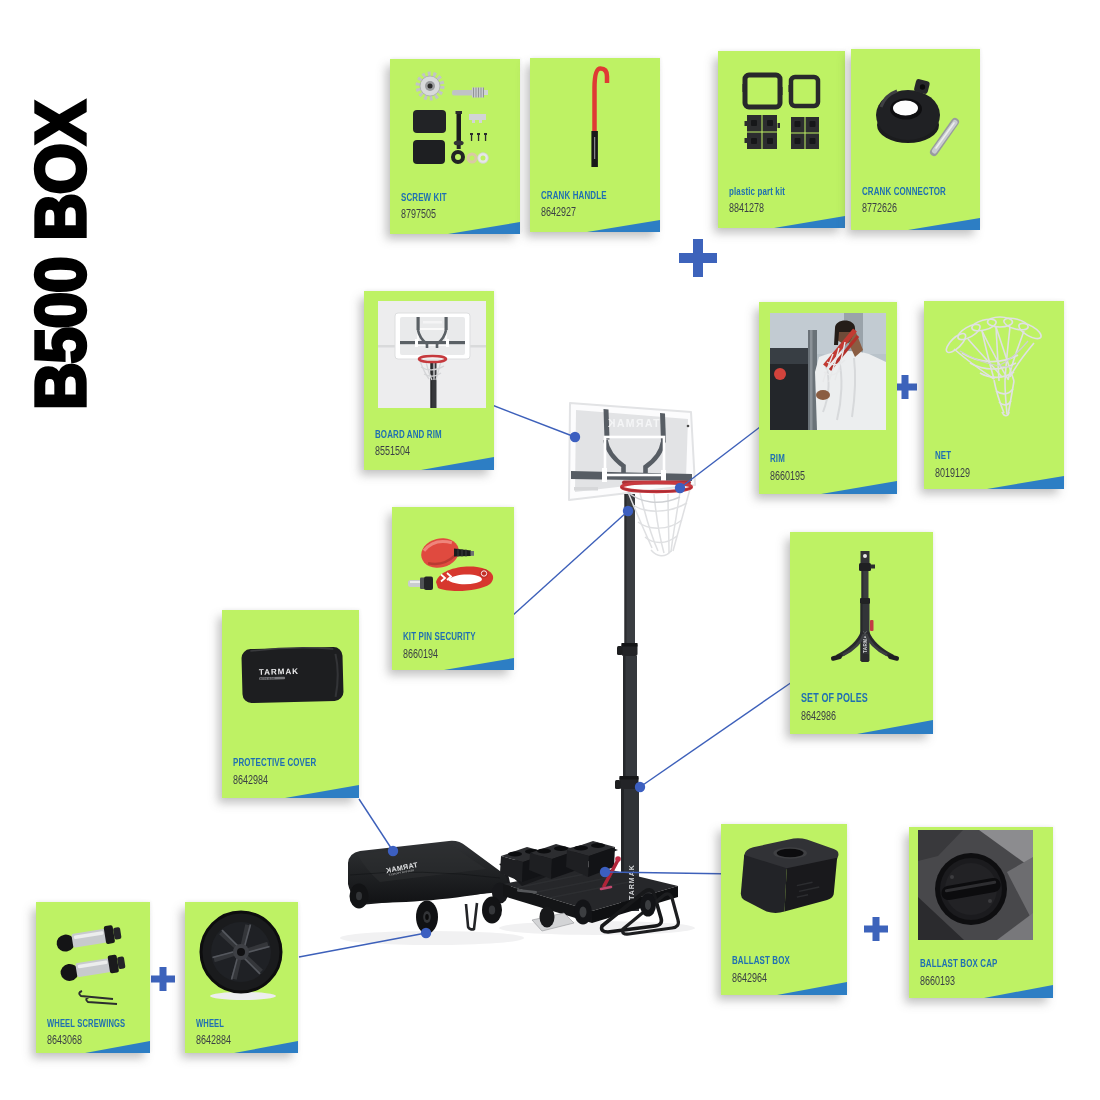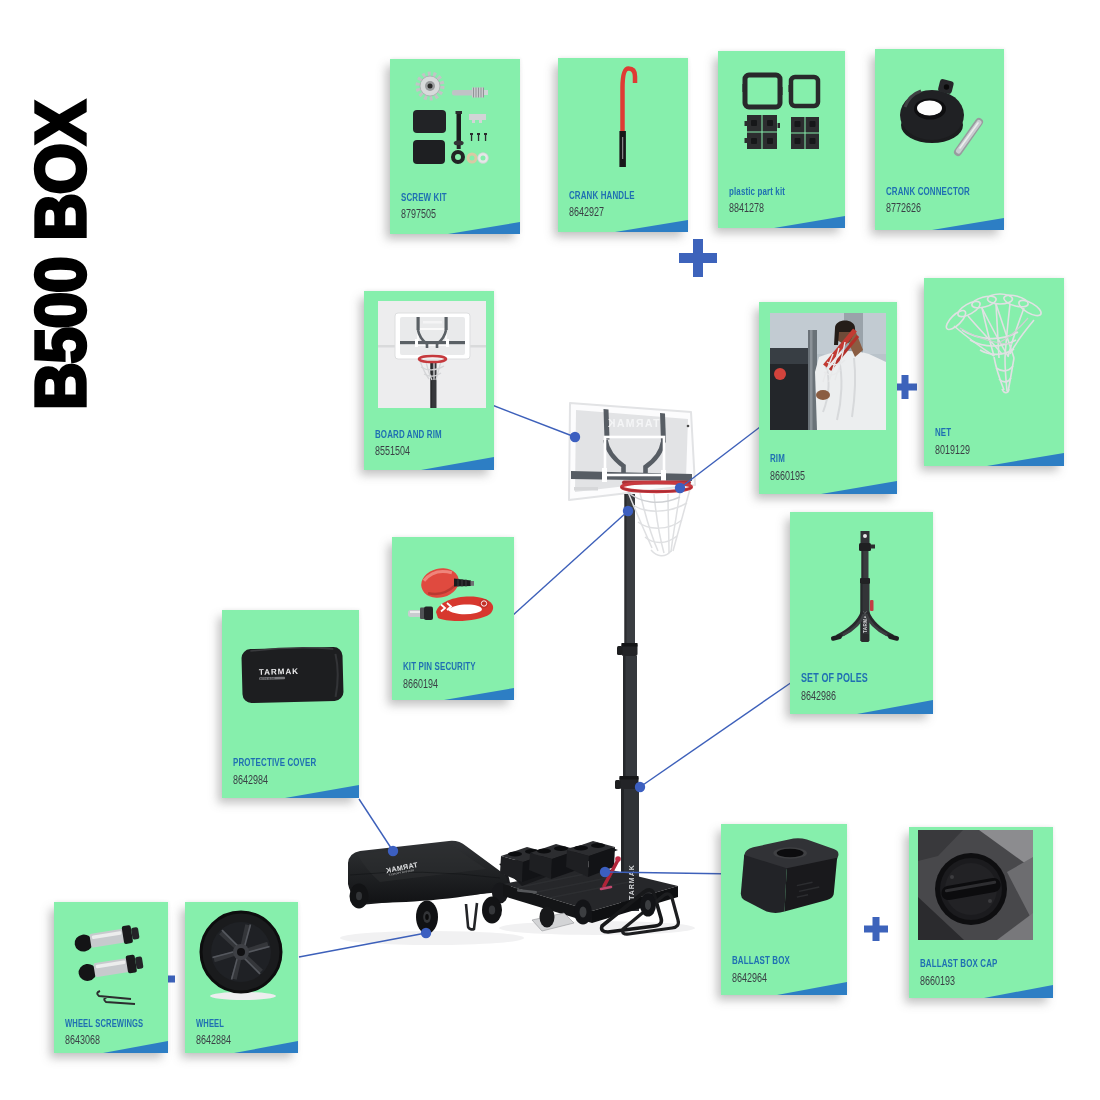--- a/index.html
+++ b/index.html
@@ -1,18 +1,18 @@
 <!DOCTYPE html>
 <html lang="en"><head>
 <meta charset="utf-8">
 <title>B500 BOX</title>
 <style>
 html,body{margin:0;padding:0;width:1100px;height:1100px;background:#fff;overflow:hidden}
 body{font-family:"Liberation Sans",sans-serif;position:relative}
-.card{position:absolute;background:#86efac;box-shadow:-5px 6px 9px -1px rgba(75,75,75,.34),1px -1px 3px rgba(0,0,0,.05)}
+.card{position:absolute;background:#bef264;box-shadow:-5px 6px 9px -1px rgba(75,75,75,.34),1px -1px 3px rgba(0,0,0,.05)}
 .ic{position:absolute;left:0;top:0}
 .t{position:absolute;left:11px;color:#1f6fb2;font-weight:bold;font-size:11.5px;line-height:1.1;transform:scaleX(.69);transform-origin:left top;white-space:nowrap;letter-spacing:.2px}
 .n{position:absolute;left:11px;color:#3a3f45;font-size:12.5px;line-height:1.1;transform:scaleX(.72);transform-origin:left top;white-space:nowrap}
 .tri{position:absolute;right:0;bottom:0;background:#2d7ec4;clip-path:polygon(100% 0,100% 100%,0 100%)}
 #b500{position:absolute;left:29px;top:410px;transform:rotate(-90deg) scaleX(.93);transform-origin:0 0;font-weight:bold;font-size:71px;color:#000;-webkit-text-stroke:3.4px #000;letter-spacing:-1.5px;white-space:nowrap;line-height:.9}
 </style>
 </head>
 <body>
 <div id="b500">B500 BOX</div>
 <svg class="ic" id="cen" width="1100" height="1100" viewBox="0 0 1100 1100">
@@ -177,21 +177,21 @@
 <circle cx="68" cy="98" r="5" fill="none" stroke="#232425" stroke-width="4"></circle>
 <circle cx="82" cy="99" r="4" fill="none" stroke="#d9c9a4" stroke-width="3"></circle>
 <circle cx="93" cy="99" r="4" fill="none" stroke="#e6e7e8" stroke-width="3"></circle>
       <circle cx="93" cy="99" r="5.3" fill="none" stroke="#c9cacc" stroke-width=".6"></circle>
 </svg>
 <div class="t" style="top:132px">SCREW KIT</div>
 <div class="n" style="top:149px">8797505</div>
 <div class="tri" style="width:72px;height:12px"></div>
 </div>
 
-<div class="card" style="left:558px;top:58px;width:130px;height:174px">
+<div class="card" style="left:530px;top:58px;width:130px;height:174px">
 <svg class="ic" width="130" height="130" viewBox="0 0 130 130">
 <path d="M64.5,74 V30 C64.5,16 66.5,10.5 70.5,10.5 C75.5,10.5 77,14.5 77,18.5 V25" fill="none" stroke="#df3b34" stroke-width="4.5"></path>
 <rect x="61.4" y="73" width="6.5" height="36" fill="#18181a"></rect>
 <rect x="64.2" y="79" width="1" height="22" fill="#b9b9bb" opacity=".85"></rect>
 </svg>
 <div class="t" style="top:131px">CRANK HANDLE</div>
 <div class="n" style="top:148px">8642927</div>
 <div class="tri" style="width:73px;height:12px"></div>
 </div>
 
@@ -217,21 +217,21 @@
         <rect x="91.5" y="70" width="6" height="6" rx="1"></rect>
 <rect x="76.5" y="87" width="6" height="6" rx="1"></rect>
         <rect x="91.5" y="87" width="6" height="6" rx="1"></rect>
 </g>
 </svg>
 <div class="t" style="top:134px;text-transform:none">plastic part kit</div>
 <div class="n" style="top:151px">8841278</div>
 <div class="tri" style="width:71px;height:12px"></div>
 </div>
 
-<div class="card" style="left:875px;top:49px;width:129px;height:181px">
+<div class="card" style="left:851px;top:49px;width:129px;height:181px">
 <svg class="ic" width="129" height="135" viewBox="0 0 129 135">
 <ellipse cx="57" cy="76" rx="31" ry="18" fill="#1b1c1e"></ellipse>
 <ellipse cx="57" cy="66" rx="32" ry="25" fill="#202124"></ellipse>
 <rect x="64" y="31" width="14" height="13" rx="3" fill="#26272a" transform="rotate(14 71 37)"></rect>
 <circle cx="71.5" cy="38" r="2.7" fill="#0a0a0a"></circle>
 <ellipse cx="55" cy="60" rx="16" ry="10.5" fill="#0e0e10"></ellipse>
 <ellipse cx="54.5" cy="59" rx="12.5" ry="7.5" fill="#fdfdfd"></ellipse>
 <path d="M30,58 Q34,46 46,42" stroke="#3f4043" stroke-width="3" fill="none"></path>
 <line x1="83" y1="103" x2="104" y2="73" stroke="#989b9e" stroke-width="8" stroke-linecap="round"></line>
 <line x1="83.5" y1="102" x2="104" y2="73.5" stroke="#c9ccd0" stroke-width="5" stroke-linecap="round"></line>
@@ -298,21 +298,21 @@
         <path d="M65,70 C70,74 76,74 81,68"></path>
 </g>
 <circle cx="21" cy="72" r="6" fill="#d2433c"></circle>
 <ellipse cx="64" cy="93" rx="7" ry="5" fill="#8a5d42"></ellipse>
 </svg>
 <div class="t" style="top:150px">RIM</div>
 <div class="n" style="top:168px">8660195</div>
 <div class="tri" style="width:76px;height:13px"></div>
 </div>
 
-<div class="card" style="left:924px;top:278px;width:140px;height:188px">
+<div class="card" style="left:924px;top:301px;width:140px;height:188px">
 <svg class="ic" width="140" height="140" viewBox="0 0 140 140">
 <g stroke="#e0e1e3" stroke-width="1.6" fill="none">
 <ellipse cx="32" cy="42" rx="12.5" ry="5" transform="rotate(-44 32 42)"></ellipse>
 <ellipse cx="45" cy="31" rx="12.5" ry="5" transform="rotate(-30 45 31)"></ellipse>
 <ellipse cx="60" cy="24" rx="12.5" ry="5" transform="rotate(-15 60 24)"></ellipse>
 <ellipse cx="76" cy="21" rx="12.5" ry="5"></ellipse>
 <ellipse cx="92" cy="23" rx="12.5" ry="5" transform="rotate(15 92 23)"></ellipse>
 <ellipse cx="106" cy="30" rx="12.5" ry="5" transform="rotate(30 106 30)"></ellipse>
 <path d="M30,48 C44,60 58,70 70,78"></path>
 <path d="M44,38 C56,52 68,64 78,76"></path>
@@ -336,21 +336,21 @@
 <g stroke="#cfd0d3" stroke-width="1.2" fill="none">
 <path d="M36,50 C52,60 72,66 88,66"></path>
 <path d="M104,40 C94,52 84,60 76,64"></path>
 </g>
 </svg>
 <div class="t" style="top:148px">NET</div>
 <div class="n" style="top:166px">8019129</div>
 <div class="tri" style="width:77px;height:13px"></div>
 </div>
 
-<div class="card" style="left:392px;top:537px;width:122px;height:163px">
+<div class="card" style="left:392px;top:507px;width:122px;height:163px">
 <svg class="ic" width="122" height="120" viewBox="0 0 122 120">
 <g transform="rotate(-14 48 46)">
 <ellipse cx="48" cy="46" rx="19" ry="14.5" fill="#e04a3f"></ellipse>
 <path d="M33,40 Q46,30 62,39" stroke="#ef857b" stroke-width="3" fill="none"></path>
 <path d="M34,53 Q48,60 62,52" stroke="#b93a32" stroke-width="2.5" fill="none"></path>
 </g>
 <path d="M62,41.5 L79,43.5 L79,49 L62,49.5 Z" fill="#1b1b1d"></path>
 <path d="M66,41.8 v7.6 M70,42.2 v7.2 M74,42.6 v6.8" stroke="#3a3a3c" stroke-width="1.1"></path>
 <rect x="78.5" y="44" width="3.5" height="4.8" fill="#6e7073"></rect>
 <rect x="16" y="73" width="15" height="7" rx="2.5" fill="#c9ccd0"></rect>
@@ -377,21 +377,21 @@
 <text x="37" y="64" font-family="Liberation Sans,sans-serif" font-weight="bold" font-size="8" fill="#eeeeef" letter-spacing="1">TARMAK</text>
 <rect x="37" y="66.5" width="26" height="2.6" rx="1" fill="#77787b"></rect>
 <text x="38" y="68.8" font-family="Liberation Sans,sans-serif" font-weight="bold" font-size="2.6" fill="#1d1e20" letter-spacing=".3">B500 BOX</text>
 </g>
 </svg>
 <div class="t" style="top:146px">PROTECTIVE COVER</div>
 <div class="n" style="top:164px">8642984</div>
 <div class="tri" style="width:74px;height:13px"></div>
 </div>
 
-<div class="card" style="left:790px;top:512px;width:143px;height:202px">
+<div class="card" style="left:790px;top:532px;width:143px;height:202px">
 <svg class="ic" width="143" height="160" viewBox="0 0 143 160">
 <rect x="70.5" y="19" width="9" height="12" fill="#313236"></rect>
       <circle cx="75" cy="24" r="2" fill="#e8e8e8"></circle>
 <rect x="69" y="31" width="12" height="8" rx="1.5" fill="#1f2022"></rect>
 <rect x="80.5" y="32.5" width="4.5" height="4" fill="#2c2d2f"></rect>
 <rect x="71.5" y="39" width="7" height="29" fill="#3a3c3f"></rect>
       <rect x="71.5" y="39" width="1.8" height="29" fill="#2b2d30"></rect>
 <rect x="70" y="66" width="10" height="6" rx="1" fill="#212224"></rect>
 <rect x="70.5" y="72" width="9" height="57" fill="#333538"></rect>
       <rect x="70.5" y="72" width="2" height="57" fill="#26282b"></rect>
@@ -442,21 +442,21 @@
 <rect x="36" y="58" width="52" height="3" rx="1.5" fill="#2e2e31"></rect>
 </g>
 <circle cx="43" cy="50" r="2" fill="#3c3c3f"></circle>
       <circle cx="81" cy="74" r="2" fill="#3c3c3f"></circle>
 </svg>
 <div class="t" style="top:130px">BALLAST BOX CAP</div>
 <div class="n" style="top:148px">8660193</div>
 <div class="tri" style="width:69px;height:13px"></div>
 </div>
 
-<div class="card" style="left:54px;top:902px;width:114px;height:151px">
+<div class="card" style="left:36px;top:902px;width:114px;height:151px">
 <svg class="ic" width="114" height="110" viewBox="0 0 114 110">
 <g transform="rotate(-9 55 35)">
 <ellipse cx="29" cy="37" rx="9" ry="8.5" fill="#141416"></ellipse>
 <rect x="36" y="29" width="34" height="14" rx="2" fill="#c7cacd"></rect>
 <rect x="38" y="31" width="30" height="3.5" rx="1.5" fill="#eceded"></rect>
 <rect x="69" y="26.5" width="9" height="18" rx="2" fill="#1a1a1c"></rect>
 <rect x="78" y="29.5" width="7" height="12" rx="2" fill="#242428"></rect>
 </g>
 <g transform="rotate(-9 55 65) translate(4,30)">
 <ellipse cx="29" cy="37" rx="9" ry="8.5" fill="#141416"></ellipse>

